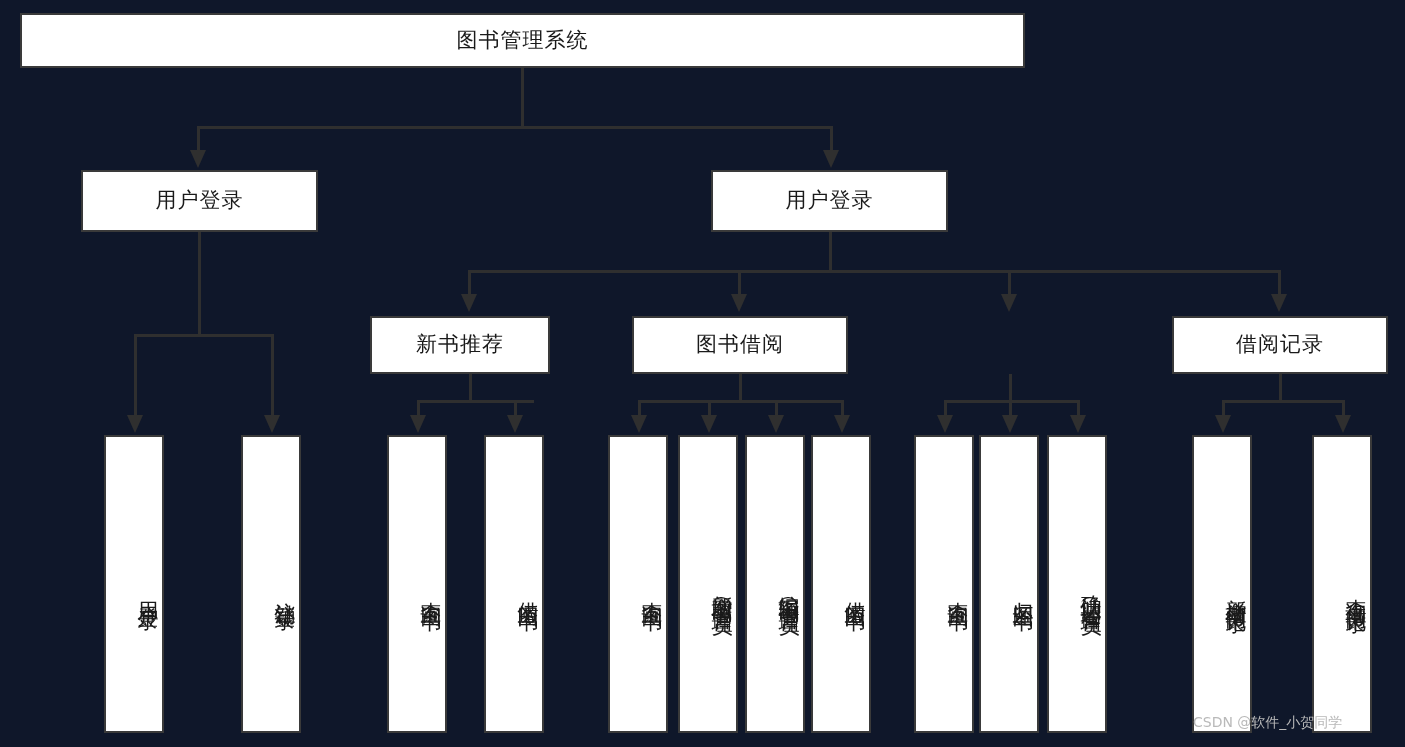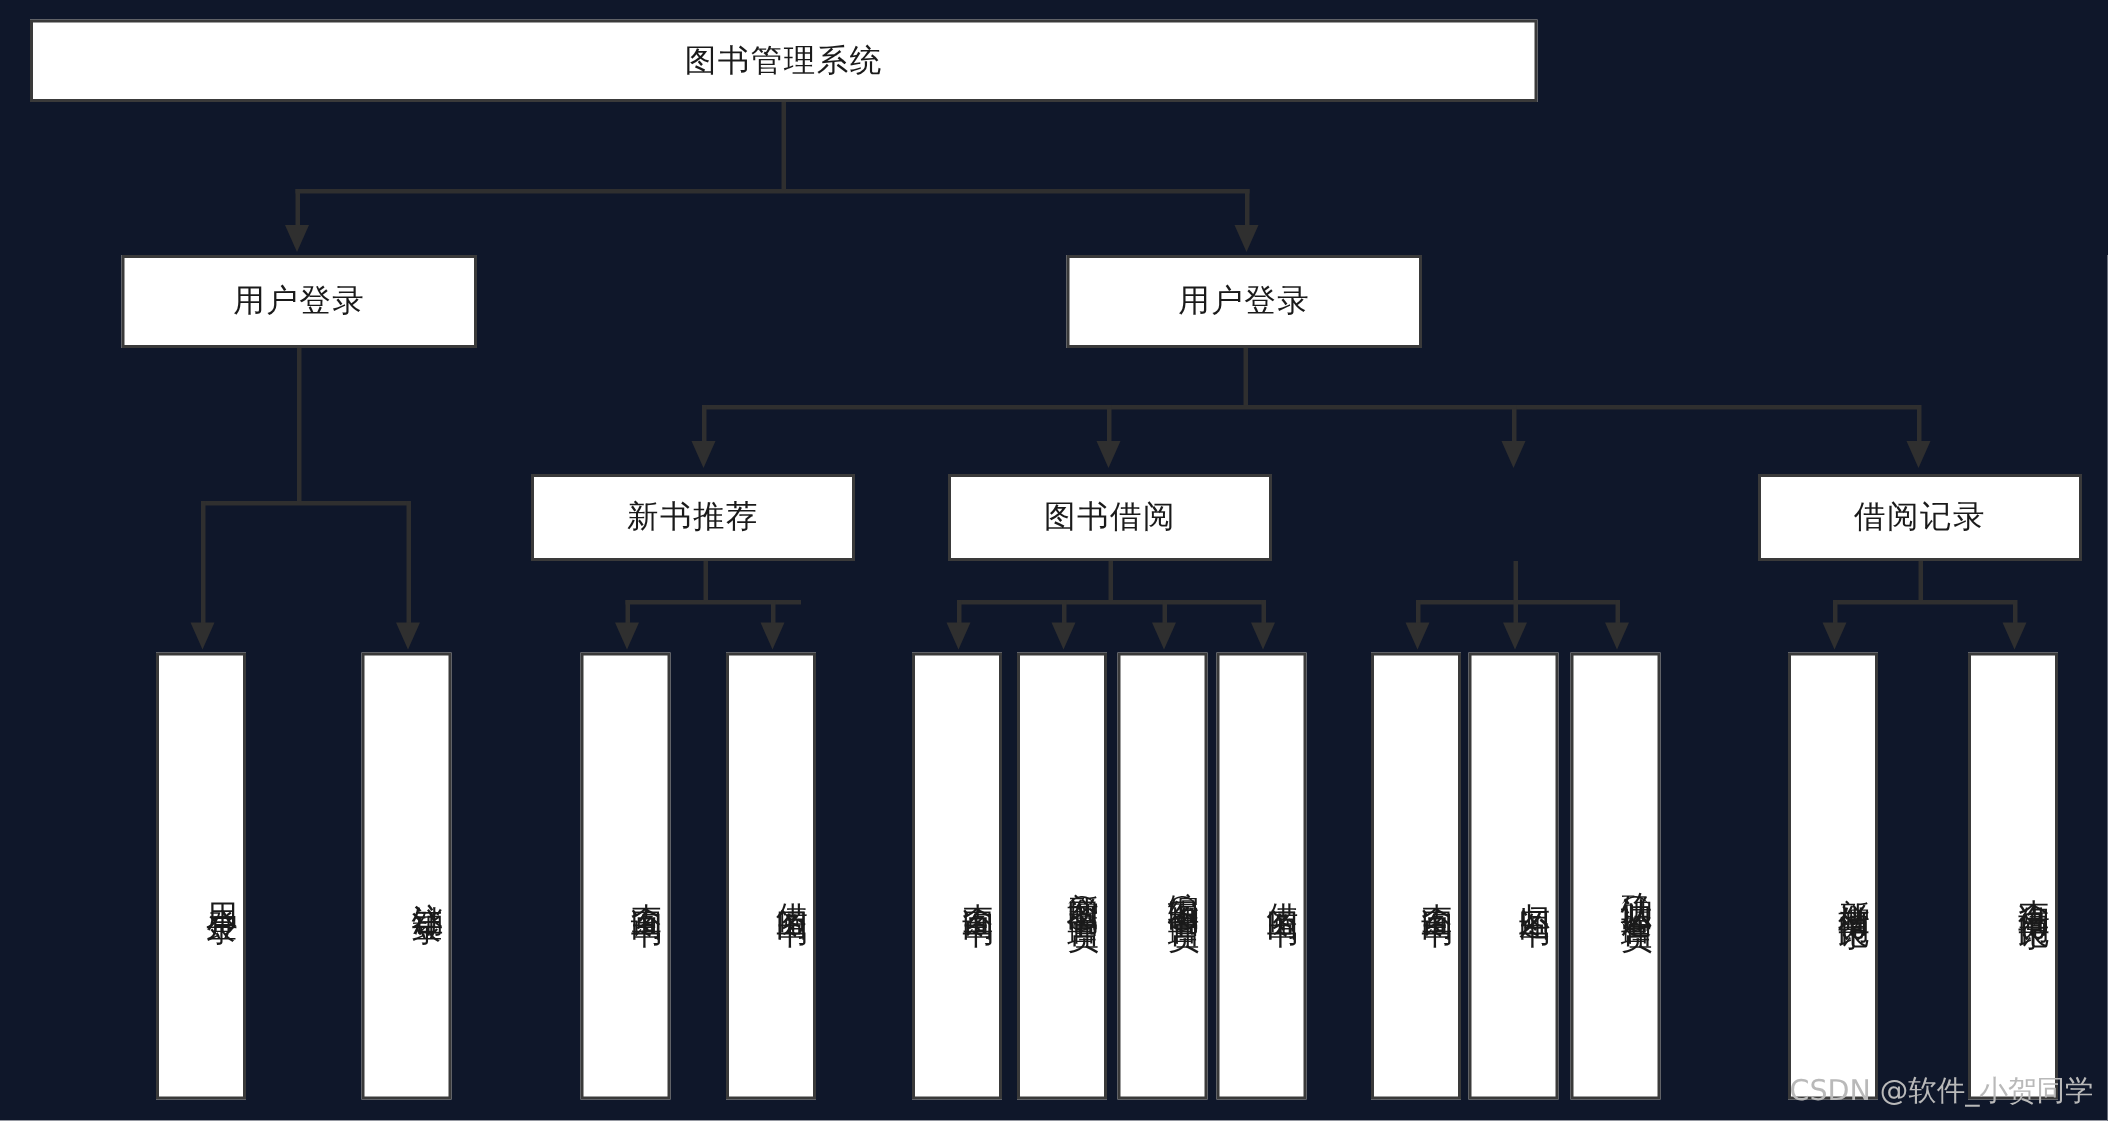--- a/index.html
+++ b/index.html
@@ -55,21 +55,21 @@
   .arrow {
     position: absolute;
     width: 0;
     height: 0;
     border-left: 8px solid transparent;
     border-right: 8px solid transparent;
     border-top: 18px solid #2f2f2f;
   }
   .watermark {
     position: absolute;
-    font-size: 19px;
+    font-size: 14px;
     color: #b9b9b9;
     white-space: nowrap;
     font-family: "DejaVu Sans", "Liberation Sans", sans-serif;
   }
 </style>
 </head>
 <body>
 
 <div id="canvas">
 
@@ -144,21 +144,21 @@
   </div>
 
   <div class="node horiz" style="left:81px; top:170px; width:237px; height:62px;">
     <span class="label">用户登录</span>
   </div>
 
   <div class="node horiz" style="left:711px; top:170px; width:237px; height:62px;">
     <span class="label">用户登录</span>
   </div>
 
-  <div class="node horiz" style="left:354px; top:316px; width:216px; height:58px;">
+  <div class="node horiz" style="left:370px; top:316px; width:180px; height:58px;">
     <span class="label">新书推荐</span>
   </div>
 
   <div class="node horiz" style="left:632px; top:316px; width:216px; height:58px;justify-content:center;">
     <span class="label">图书借阅</span>
   </div>
 
 
   <div class="node horiz" style="left:1172px; top:316px; width:216px; height:58px;align-items:center;">
     <span class="label">借阅记录</span>

